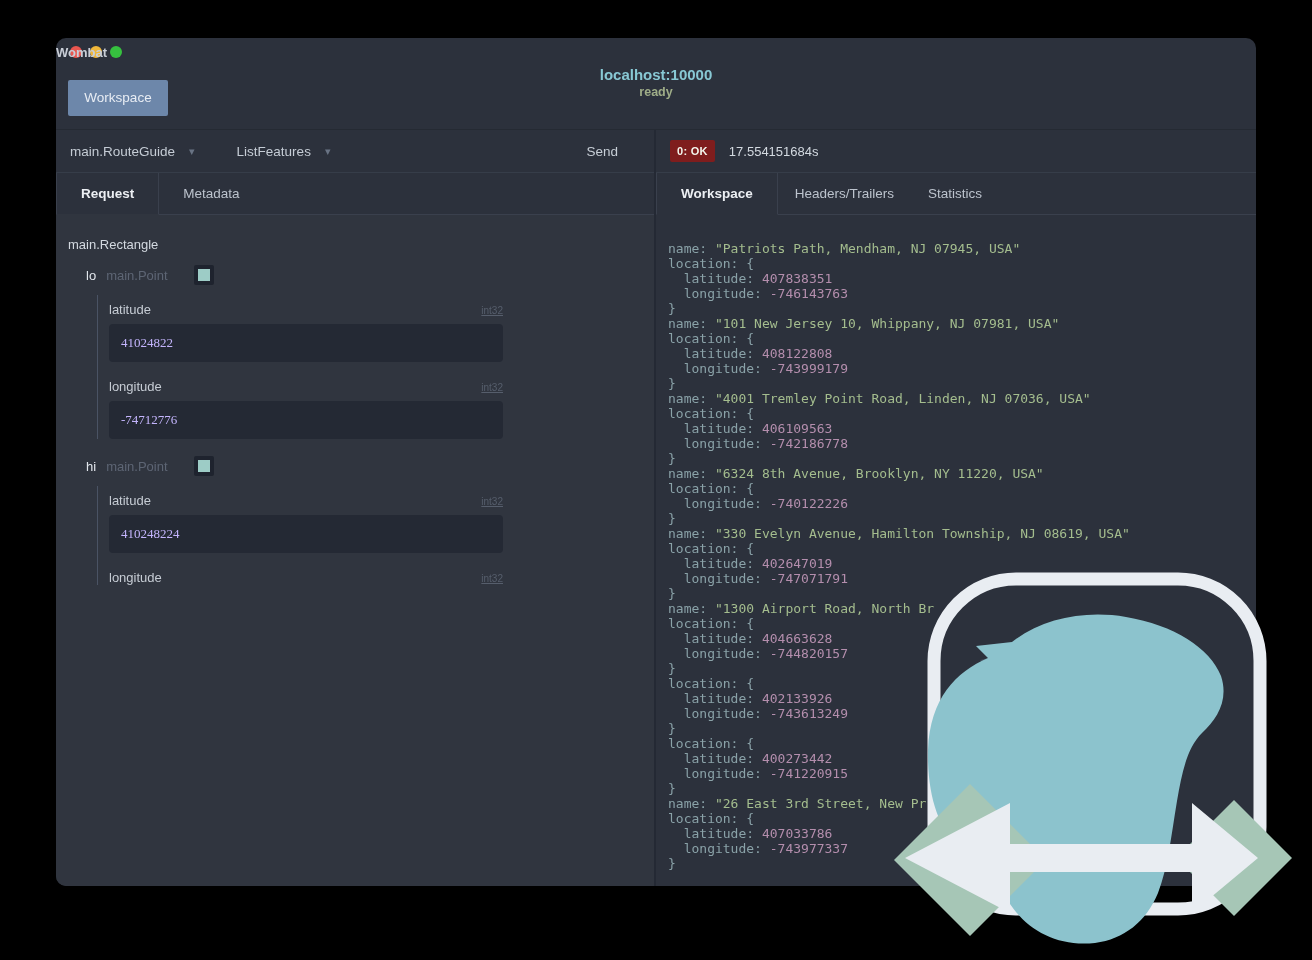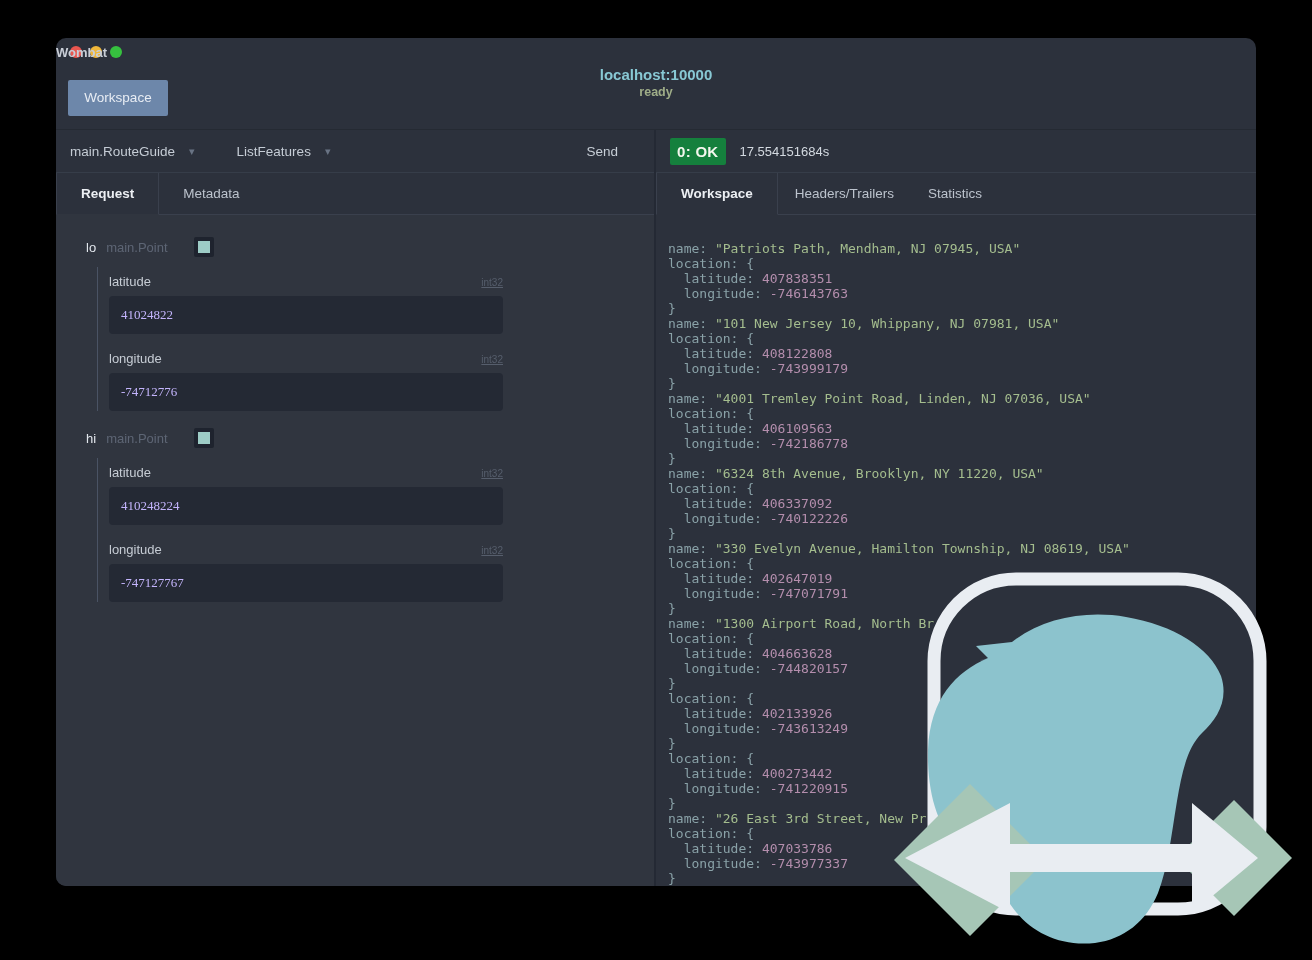--- a/index.html
+++ b/index.html
@@ -43,21 +43,21 @@
   .panel{display:flex;flex-direction:column;min-width:0;}
   .panel.left{width:600px;border-right:2px solid var(--dark-border);--tab-open-bg:var(--left-content-bg);}
   .panel.right{flex:1;--tab-open-bg:var(--right-content-bg);}
   .toolbar{height:43px;display:flex;align-items:center;border-bottom:1px solid #363d49;
     padding:0 14px;flex:0 0 auto;}
   .dd{display:flex;align-items:center;color:#c5ccd5;font-size:13.5px;cursor:pointer;}
   .dd .chev{color:#697384;font-size:11px;margin-left:14px;}
   .dd.method{margin-left:42px;}
   .send-btn{margin-left:auto;margin-right:22px;background:none;border:none;
     color:#c7ced6;font-size:13.5px;font-family:inherit;cursor:pointer;}
-  .status-badge{background:#15803d;color:#f4f7ee;font-size:15px;font-weight:bold;
+  .status-badge{background:#7f1d1d;color:#f4f7ee;font-size:11px;font-weight:bold;
     padding:5px 7px;border-radius:2px;letter-spacing:.3px;}
   .duration{color:#d3d9e0;font-size:13px;margin-left:14px;}
   
   .tabs{display:flex;align-items:stretch;height:42px;flex:0 0 auto;}
   .tab{display:flex;align-items:center;padding:0 24px;font-size:13.5px;color:#bcc3cd;
     border-bottom:1px solid var(--border);cursor:pointer;}
   .tab.slim{padding:0 17px;}
   .tab.active{color:#eceff3;font-weight:bold;border-left:1px solid var(--border);
     border-right:1px solid var(--border);border-bottom:1px solid var(--tab-open-bg);
     background:var(--win-bg);}
@@ -129,20 +129,21 @@
           <span class="chev">▾</span>
         </div>
         <button class="send-btn">Send</button>
       </div>
       <div class="tabs">
         <div class="tab active">Request</div>
         <div class="tab">Metadata</div>
         <div class="filler"></div>
       </div>
       <div class="content-left">
+        <div class="msg-type">main.Rectangle</div>
 
         <div class="field-row">
           <span class="field-name">lo</span>
           <span class="field-msgtype">main.Point</span>
           <span class="checkbox">
               <span class="inner"></span>
             </span>
         </div>
         <div class="group">
           <div class="fld">
@@ -174,21 +175,20 @@
               <span class="fld-label">latitude</span>
               <span class="fld-type">int32</span>
             </div>
             <input type="text" value="410248224" style="">
           </div>
           <div class="fld">
             <div class="fld-head">
               <span class="fld-label">longitude</span>
               <span class="fld-type">int32</span>
             </div>
-            <input type="text" value="-747127767" style="">
           </div>
         </div>
       </div>
     </div>
 
     <div class="panel right">
       <div class="toolbar">
         <span class="status-badge">0: OK</span>
         <span class="duration">17.554151684s</span>
       </div>
@@ -209,21 +209,20 @@
           <div class="rline"><span class="k">  latitude: </span><span class="n">408122808</span></div>
           <div class="rline"><span class="k">  longitude: </span><span class="n">-743999179</span></div>
           <div class="rline"><span class="k">}</span></div>
           <div class="rline"><span class="k">name: </span><span class="s">"4001 Tremley Point Road, Linden, NJ 07036, USA"</span></div>
           <div class="rline"><span class="k">location: {</span></div>
           <div class="rline"><span class="k">  latitude: </span><span class="n">406109563</span></div>
           <div class="rline"><span class="k">  longitude: </span><span class="n">-742186778</span></div>
           <div class="rline"><span class="k">}</span></div>
           <div class="rline"><span class="k">name: </span><span class="s">"6324 8th Avenue, Brooklyn, NY 11220, USA"</span></div>
           <div class="rline"><span class="k">location: {</span></div>
-          <div class="rline"><span class="k">  latitude: </span><span class="n">406337092</span></div>
           <div class="rline"><span class="k">  longitude: </span><span class="n">-740122226</span></div>
           <div class="rline"><span class="k">}</span></div>
           <div class="rline"><span class="k">name: </span><span class="s">"330 Evelyn Avenue, Hamilton Township, NJ 08619, USA"</span></div>
           <div class="rline"><span class="k">location: {</span></div>
           <div class="rline"><span class="k">  latitude: </span><span class="n">402647019</span></div>
           <div class="rline"><span class="k">  longitude: </span><span class="n">-747071791</span></div>
           <div class="rline"><span class="k">}</span></div>
           <div class="rline"><span class="k">name: </span><span class="s">"1300 Airport Road, North Br</span></div>
           <div class="rline"><span class="k">location: {</span></div>
           <div class="rline"><span class="k">  latitude: </span><span class="n">404663628</span></div>

